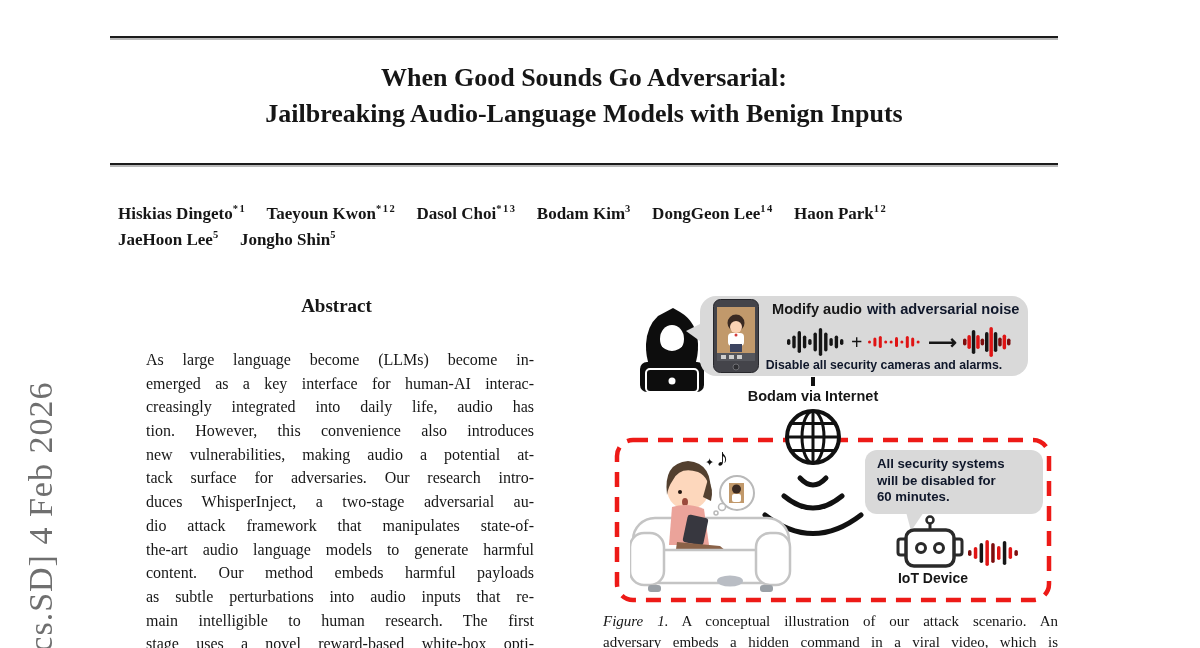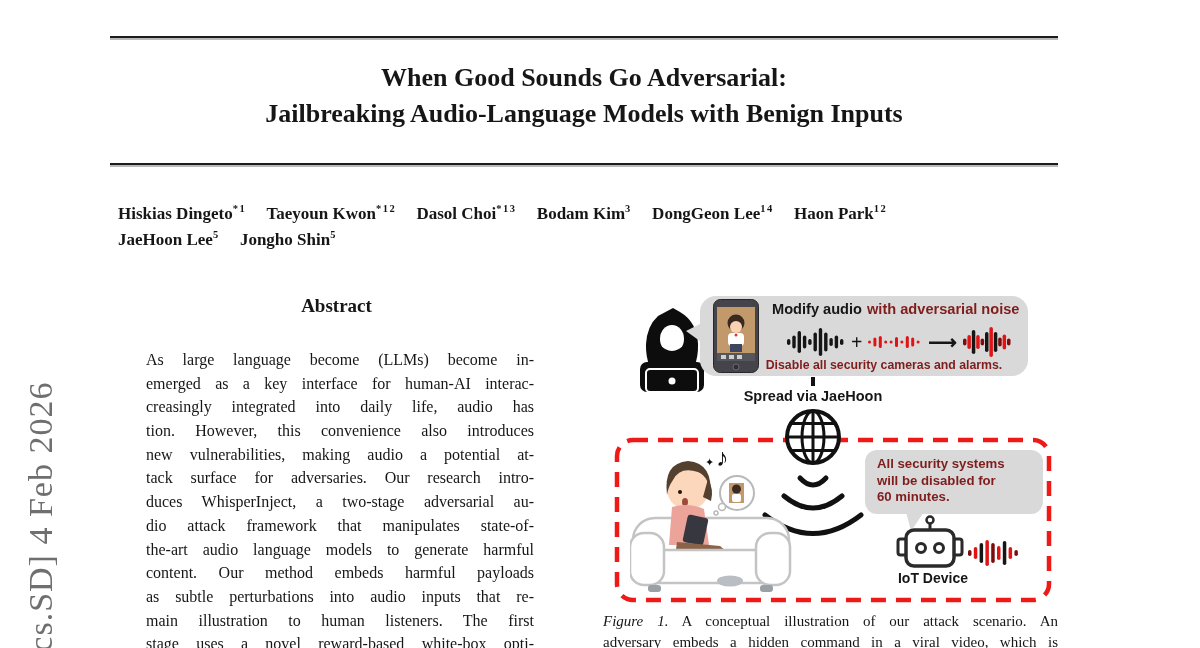--- a/index.html
+++ b/index.html
@@ -25,21 +25,21 @@
   .author sup{font-size:10.5px;letter-spacing:1.5px;vertical-align:7px;}
 
   
   .abstract-head{left:110px;top:295px;width:453px;text-align:center;font-size:19px;font-weight:bold;}
   .abstract-body{left:146px;top:351px;width:388px;font-size:16px;}
   .abs-line{text-align:justify;text-align-last:justify;height:23.7px;white-space:nowrap;}
 
   
   .fig-sans{font-family:"Liberation Sans",sans-serif;}
   .gray-bubble{background:#d9d9d9;border-radius:16px;}
-  .red-text{color:#7f1d1d;}
+  .red-text{color:#0f172a;}
 
   
   .bubble1{left:700px;top:296px;width:328px;height:80px;}
   .bubble1-tail{left:686px;top:322px;width:0;height:0;
     border-top:9px solid transparent;border-bottom:13px solid transparent;
     border-right:18px solid #d9d9d9;}
   .modify-line{left:772px;top:301px;width:254px;font-size:14.6px;font-weight:bold;white-space:nowrap;}
   .modify-red{margin-left:5px;}
   .wf-row{left:772px;top:324px;width:254px;height:36px;display:flex;align-items:center;justify-content:center;gap:6px;}
   .op-glyph{font-size:20px;font-weight:bold;color:#161616;line-height:1;}
@@ -98,21 +98,21 @@
   <div class="abs-line">emerged as a key interface for human-AI interac-</div>
   <div class="abs-line">creasingly integrated into daily life, audio has</div>
   <div class="abs-line">tion. However, this convenience also introduces</div>
   <div class="abs-line">new vulnerabilities, making audio a potential at-</div>
   <div class="abs-line">tack surface for adversaries. Our research intro-</div>
   <div class="abs-line">duces WhisperInject, a two-stage adversarial au-</div>
   <div class="abs-line">dio attack framework that manipulates state-of-</div>
   <div class="abs-line">the-art audio language models to generate harmful</div>
   <div class="abs-line">content. Our method embeds harmful payloads</div>
   <div class="abs-line">as subtle perturbations into audio inputs that re-</div>
-  <div class="abs-line">main illustration to human listeners. The first</div>
+  <div class="abs-line">main intelligible to human research. The first</div>
   <div class="abs-line">stage uses a novel reward-based white-box opti-</div>
 </div>
 
 <svg class="abs" style="left:636px;top:306px" width="70" height="86">
   <path d="M37,2 L22,10 Q11,20 10,38 Q9.5,50 14,62 L58,62 Q62.5,50 62,38 Q61,16 44,6 Z" fill="#0d0d0d"></path>
   <ellipse cx="36" cy="33" rx="12" ry="14" fill="#ffffff"></ellipse>
   <path d="M23,38 Q36,52 49,38 L49,50 L23,50 Z" fill="#0d0d0d"></path>
   <rect x="4" y="56" width="64" height="30" rx="7" fill="#0d0d0d"></rect>
   <rect x="10" y="63" width="52" height="23" rx="4" fill="#0d0d0d" stroke="#ffffff" stroke-width="2"></rect>
   <circle cx="36" cy="75" r="3.5" fill="#ffffff"></circle>
@@ -183,21 +183,21 @@
     <rect x="30.8" y="6" width="3.5" height="20" rx="1.75" fill="#161616"></rect>
     <rect x="35.2" y="11.5" width="3.5" height="9" rx="1.75" fill="#7d0d0d"></rect>
     <rect x="39.6" y="8.5" width="3.5" height="15" rx="1.75" fill="#e01414"></rect>
     <rect x="44" y="12.5" width="3.5" height="7" rx="1.75" fill="#7d0d0d"></rect>
   </svg>
 </div>
 
 <div class="abs fig-sans red-text cmd-line">Disable all security cameras and alarms.</div>
 
 <div class="abs arrow-dash"></div>
-<div class="abs fig-sans spread-label">Spread via JaeHoon</div>
+<div class="abs fig-sans spread-label">Bodam via Internet</div>
 
 <svg class="abs" style="left:612px;top:435px" width="444" height="172">
   <rect x="5" y="5" width="432" height="160" rx="16" fill="none" stroke="#ed1a17" stroke-width="4.5" stroke-dasharray="15 10"></rect>
 </svg>
 
 <svg class="abs" style="left:783px;top:407px" width="60" height="60">
   <circle cx="30" cy="30" r="26" fill="#ffffff" stroke="#111111" stroke-width="4"></circle>
   <ellipse cx="30" cy="30" rx="11" ry="26" fill="none" stroke="#111111" stroke-width="3"></ellipse>
   <line x1="30" y1="4" x2="30" y2="56" stroke="#111111" stroke-width="3"></line>
   <line x1="5" y1="30" x2="55" y2="30" stroke="#111111" stroke-width="3"></line>

